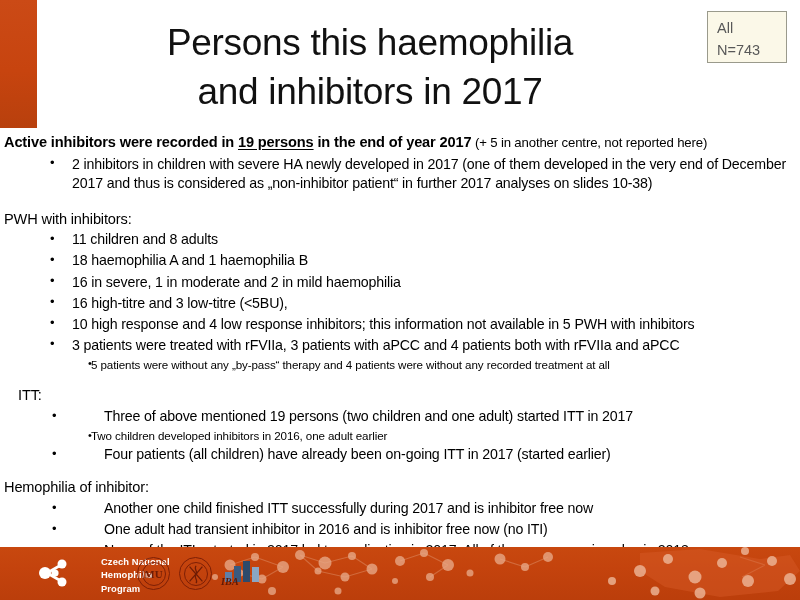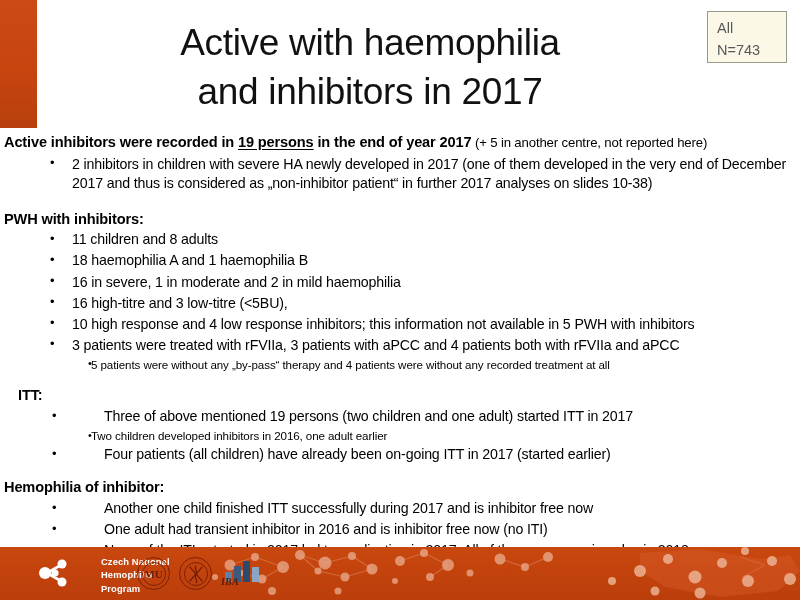--- a/index.html
+++ b/index.html
@@ -74,21 +74,21 @@
     line-height: 1.36;
     letter-spacing: -0.15px;
     white-space: nowrap;
   }
   .lead u { text-decoration: underline; text-underline-offset: 2px; }
   .lead .thin { font-weight: normal; font-size: 13.2px; }
 
   .head {
     margin: 7px 0 1px 4px;
     font-size: 14.6px;
-    font-weight: bold;
+    font-weight: normal;
     line-height: 1.36;
     letter-spacing: -0.15px;
   }
   .head.itt { margin-left: 18px; }
 
   ul { list-style: none; margin: 0; padding: 0; }
 
   li.l1 {
     position: relative;
     padding-left: 72px;
@@ -197,21 +197,21 @@
     font-family: "Liberation Serif", serif;
     letter-spacing: 0.2px;
   }
 </style>
 </head>
 <body>
 
 <div class="accent-bar"></div>
 
 <div class="title">
-  <span class="title-line">Active with haemophilia</span>
+  <span class="title-line">Persons this haemophilia</span>
   <span class="title-line">and inhibitors in 2017</span>
 </div>
 
 <div class="n-badge">
   <span>All</span>
   <span>N=743</span>
 </div>
 
 <div class="content">
 

